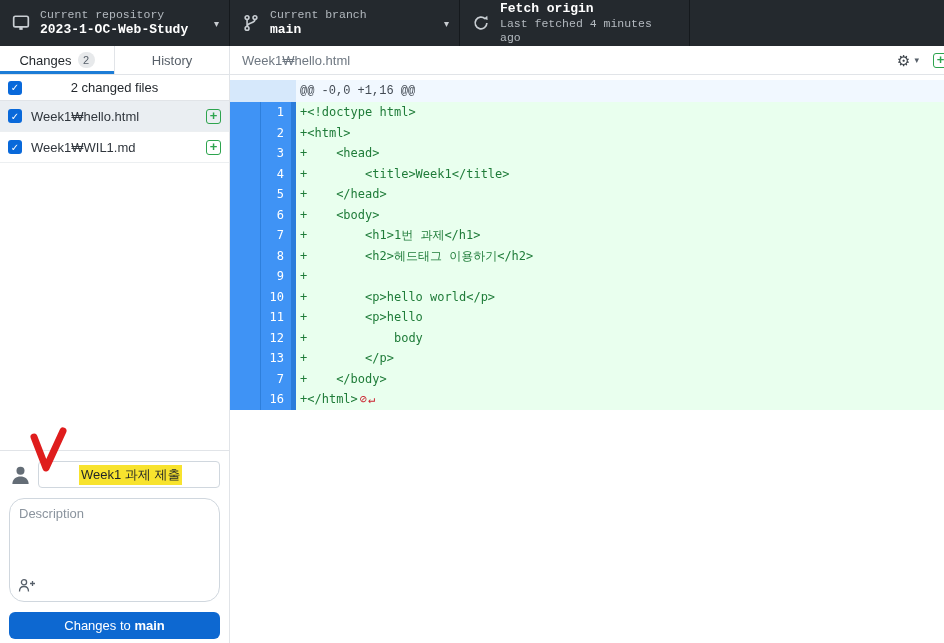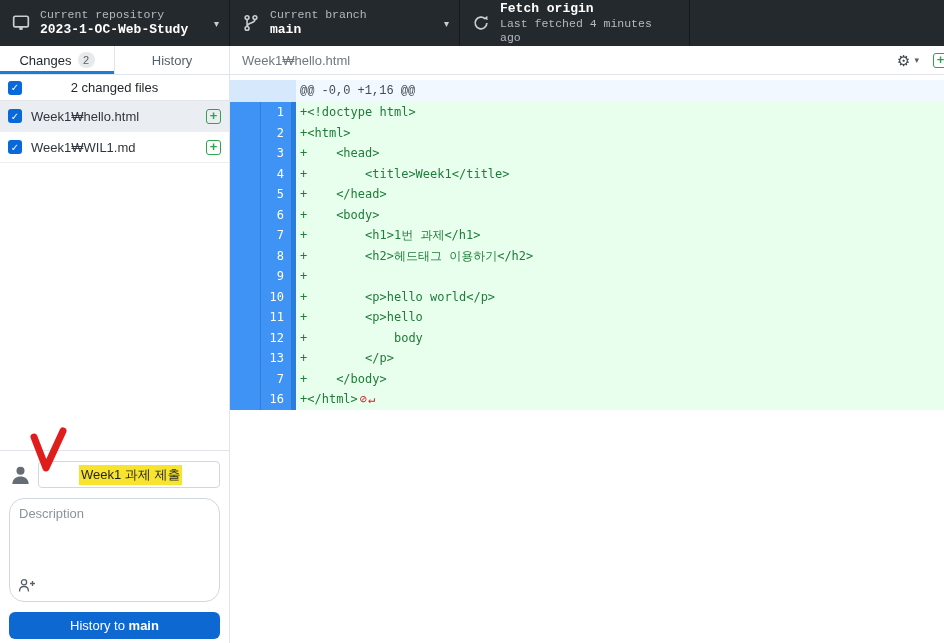--- a/index.html
+++ b/index.html
@@ -191,21 +191,21 @@
         </div>
         <div class="description-box">
           <span class="description-ph">Description</span>
           <svg class="coauthor" viewBox="0 0 18 18">
             <circle cx="6" cy="5.2" r="2.6" fill="none" stroke="#57606a" stroke-width="1.3"></circle>
             <path d="M1.5 14.5 c0-3.3 2.1-5 4.5-5 s4.5 1.7 4.5 5" fill="none" stroke="#57606a" stroke-width="1.3"></path>
             <path d="M12 6.5 h5 M14.5 4 v5" stroke="#57606a" stroke-width="1.3"></path>
           </svg>
         </div>
         <button class="commit-btn">
-          <span>History to </span><b>main</b>
+          <span>Changes to </span><b>main</b>
         </button>
       </div>
     </aside>
 
     <section class="diff">
       <div class="diff-body">
         <div class="drow hunk">
           <span class="ln1"></span>
           <span class="ln2"></span>
           <span class="acc"></span>

